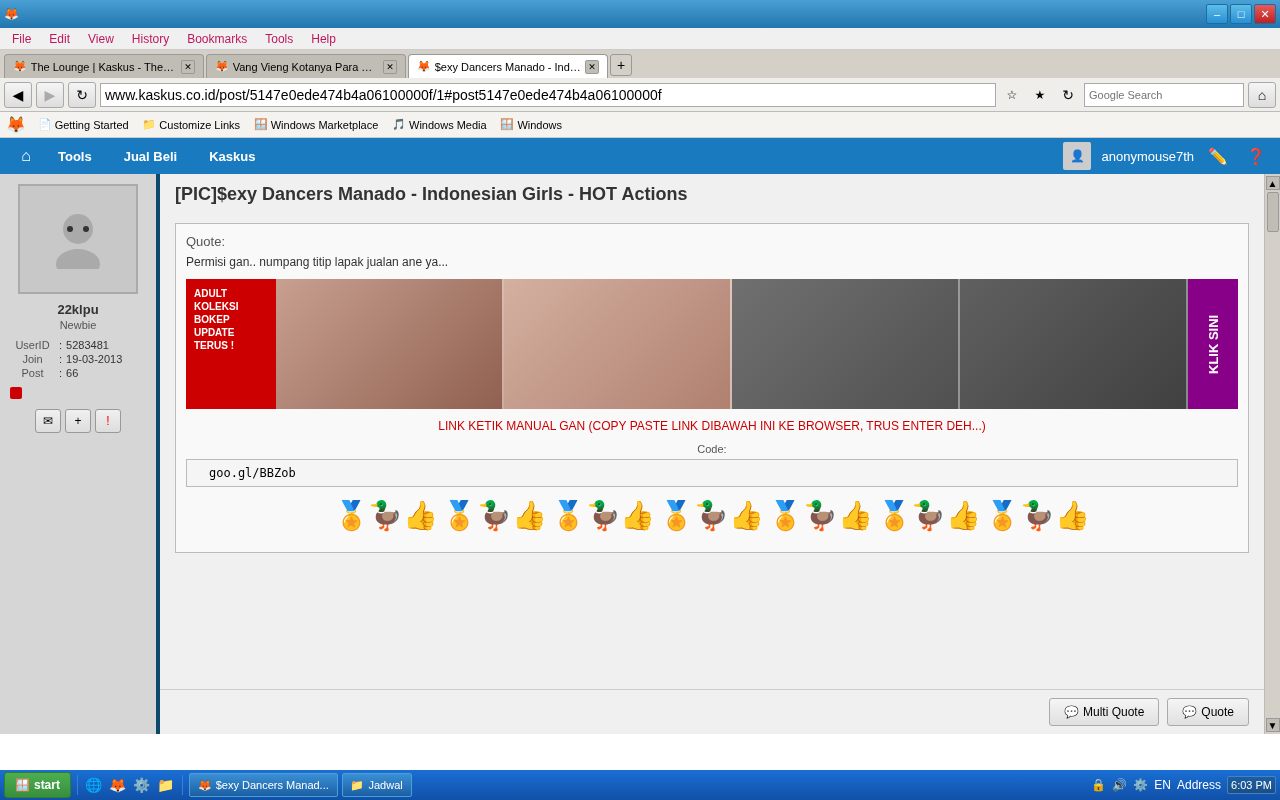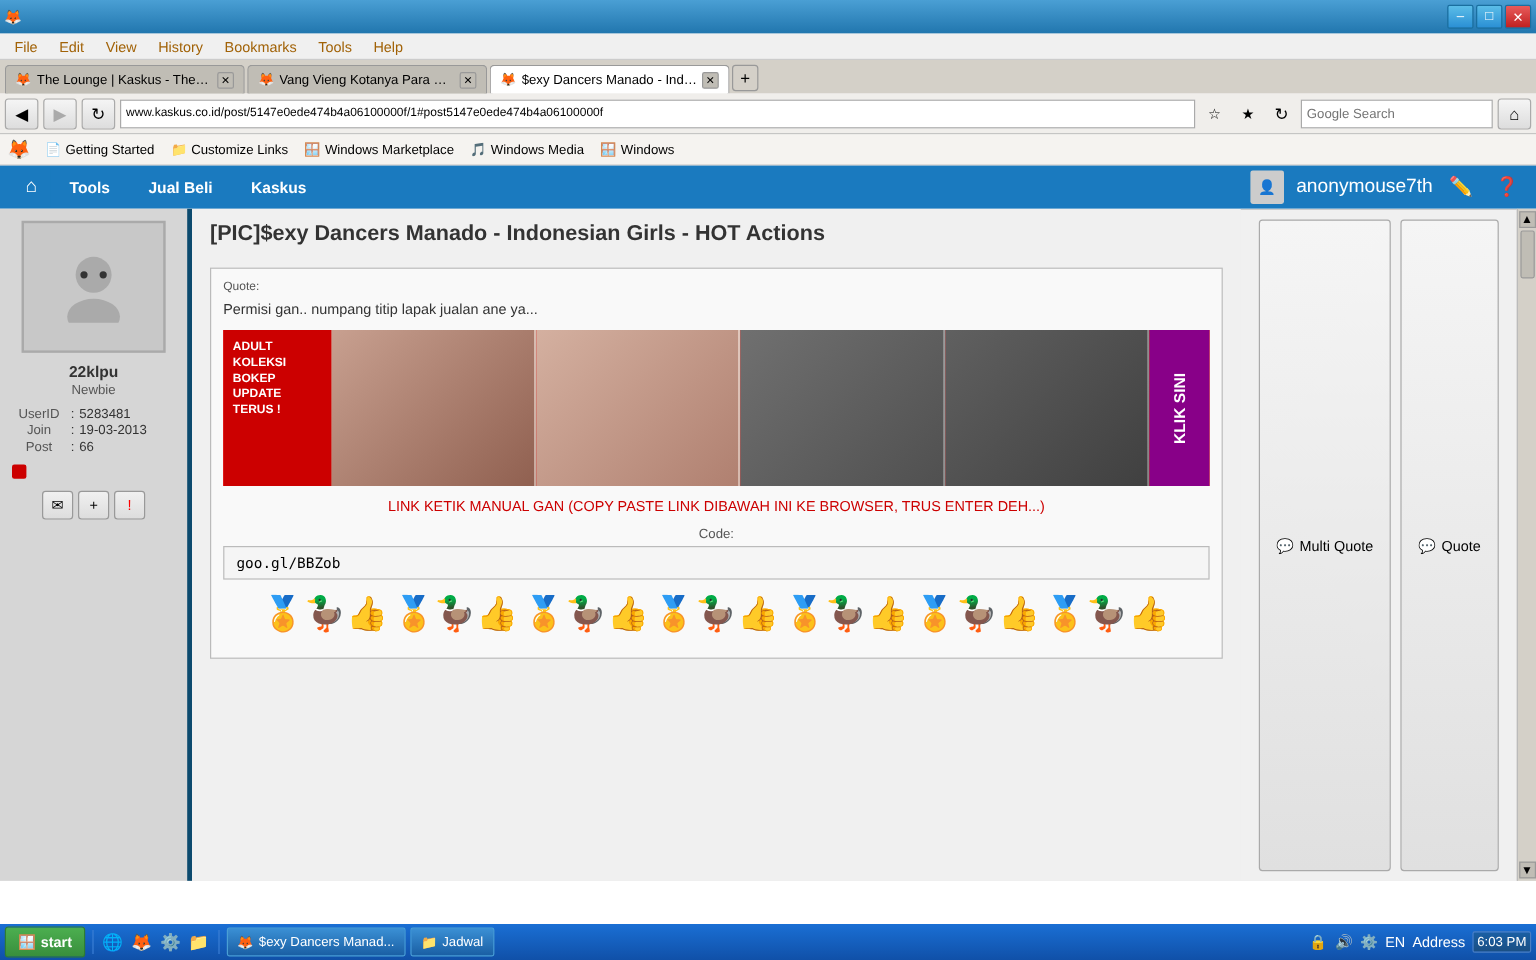--- a/index.html
+++ b/index.html
@@ -37,21 +37,21 @@
       display: flex;
       align-items: center;
       padding: 0 4px;
       gap: 2px;
       border-bottom: 1px solid #ccc;
     }
     .menu-item {
       padding: 2px 8px;
       cursor: pointer;
       font-size: 12px;
-      color: #a16207;
+      color: #be185d;
     }
 
     
     #tab-bar {
       background: #d4d0c8;
       height: 28px;
       display: flex;
       align-items: flex-end;
       padding: 0 4px;
       gap: 2px;
@@ -264,21 +264,21 @@
       color: #333;
       margin-bottom: 12px;
       padding-bottom: 6px;
     }
     .quote-block {
       border: 1px solid #bbb;
       background: #f9f9f9;
       padding: 10px;
       margin-bottom: 10px;
     }
-    .quote-label { font-size: 10px; color: #555; margin-bottom: 6px; }
+    .quote-label { font-size: 13px; color: #555; margin-bottom: 6px; }
     .quote-text { font-size: 12px; color: #333; margin-bottom: 10px; }
     .ad-banner {
       width: 100%;
       height: 130px;
       background: linear-gradient(to right, #ff1a1a, #cc0000);
       display: flex;
       overflow: hidden;
       margin-bottom: 10px;
       position: relative;
     }
@@ -339,21 +339,21 @@
     .link-text {
       color: #cc0000;
       font-size: 12px;
       text-align: center;
       margin-bottom: 10px;
     }
     .code-label { font-size: 11px; color: #555; text-align: center; margin-bottom: 4px; }
     .code-box {
       border: 1px solid #bbb;
       background: #f5f5f5;
-      padding: 6px 10px;
+      padding: 6px 22px;
       font-family: monospace;
       font-size: 12px;
       margin-bottom: 12px;
     }
     .emoji-row {
       display: flex;
       gap: 4px;
       justify-content: center;
       flex-wrap: wrap;
       margin-bottom: 10px;
@@ -497,21 +497,21 @@
     <span style="font-size:11px;max-width:160px;overflow:hidden;text-overflow:ellipsis;">$exy Dancers Manado - Indonesian Girls ...</span>
     <div class="tab-close">✕</div>
   </div>
   <div class="new-tab-btn">+</div>
 </div>
 
 <div id="address-bar">
   <div class="nav-btn">◀</div>
   <div class="nav-btn" style="color:#aaa;">▶</div>
   <div class="nav-btn">↻</div>
-  <input class="url-box" id="url-box" type="text" style="flex: 1 1 0%; height: 24px; border: 1px solid rgb(170, 170, 170); padding: 0px 4px; font-size: 10px;" value="www.kaskus.co.id/post/5147e0ede474b4a06100000f/1#post5147e0ede474b4a06100000f">
+  <input class="url-box" id="url-box" type="text" style="flex: 1 1 0%; height: 24px; border: 1px solid rgb(170, 170, 170); padding: 0px 4px; font-size: 14px;" value="www.kaskus.co.id/post/5147e0ede474b4a06100000f/1#post5147e0ede474b4a06100000f">
   <div class="addr-icon">☆</div>
   <div class="addr-icon">★</div>
   <div class="addr-icon" style="font-size:14px;">↻</div>
   <input type="text" style="width: 160px; height: 24px; border: 1px solid rgb(170, 170, 170); padding: 0px 4px; font-size: 11px;" placeholder="Google Search">
   <div class="nav-btn" style="font-size:14px;">⌂</div>
 </div>
 
 <div id="bookmarks-bar">
   <span style="font-size:16px;margin-right:4px;">🦊</span>
   <div class="bookmark-item">
@@ -538,21 +538,21 @@
 
 <div id="kaskus-nav">
   <div class="kaskus-nav-left">
     <div class="kaskus-home-btn">⌂</div>
     <div class="kaskus-nav-item">Tools</div>
     <div class="kaskus-nav-item">Jual Beli</div>
     <div class="kaskus-nav-item">Kaskus</div>
   </div>
   <div class="kaskus-nav-right">
     <div class="user-avatar">👤</div>
-    <span style="color:white;font-size:16px;">anonymouse7th</span>
+    <span style="color:white;font-size:13px;">anonymouse7th</span>
     <div class="nav-icon-btn">✏️</div>
     <div class="nav-icon-btn">❓</div>
   </div>
 </div>
 
 <div id="content-area" style="display:flex;height:560px;background:#e8e8e8;">
 
   <div id="sidebar" style="width:160px;min-width:160px;background:#d6d6d6;border-right:4px solid #0c4a6e;padding:10px;">
     <div class="user-card">
       <div class="user-avatar-large">
@@ -584,21 +584,21 @@
       </div>
       <div class="user-rep"></div>
       <div class="user-actions">
         <button class="action-btn">✉</button>
         <button class="action-btn">+</button>
         <button class="action-btn" style="color:red;">!</button>
       </div>
     </div>
   </div>
 
-  <div style="flex:1;display:flex;flex-direction:row;overflow:hidden;">
+  <div style="flex:1;display:flex;flex-direction:column;overflow:hidden;">
     <div id="post-area" style="flex:1;background:#f0f0f0;overflow-y:auto;padding:10px 15px;">
       <div class="post-title">[PIC]$exy Dancers Manado - Indonesian Girls - HOT Actions</div>
 
       <div class="quote-block">
         <div class="quote-label">Quote:</div>
         <div class="quote-text">Permisi gan.. numpang titip lapak jualan ane ya...</div>
 
         <div class="ad-banner">
           <div class="ad-left" style="white-space:pre-line;font-size:10px;line-height:1.3;">ADULT
 KOLEKSI

